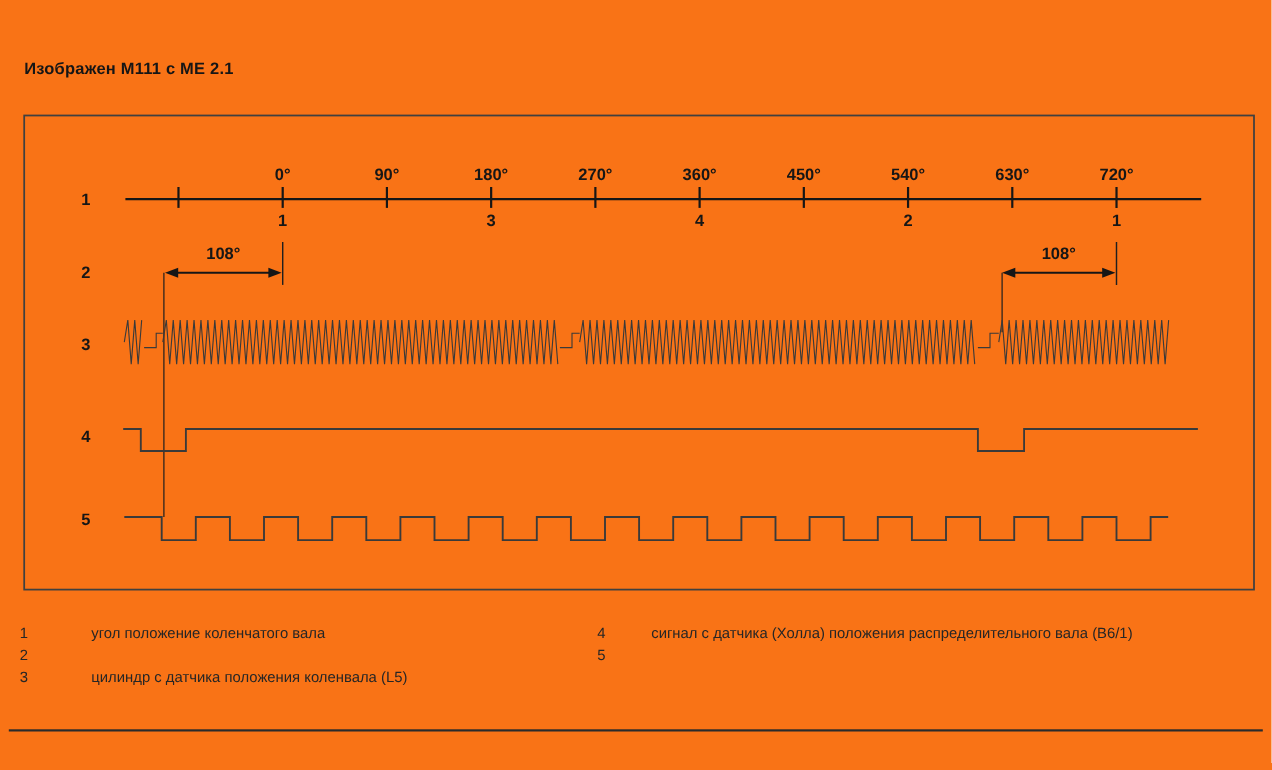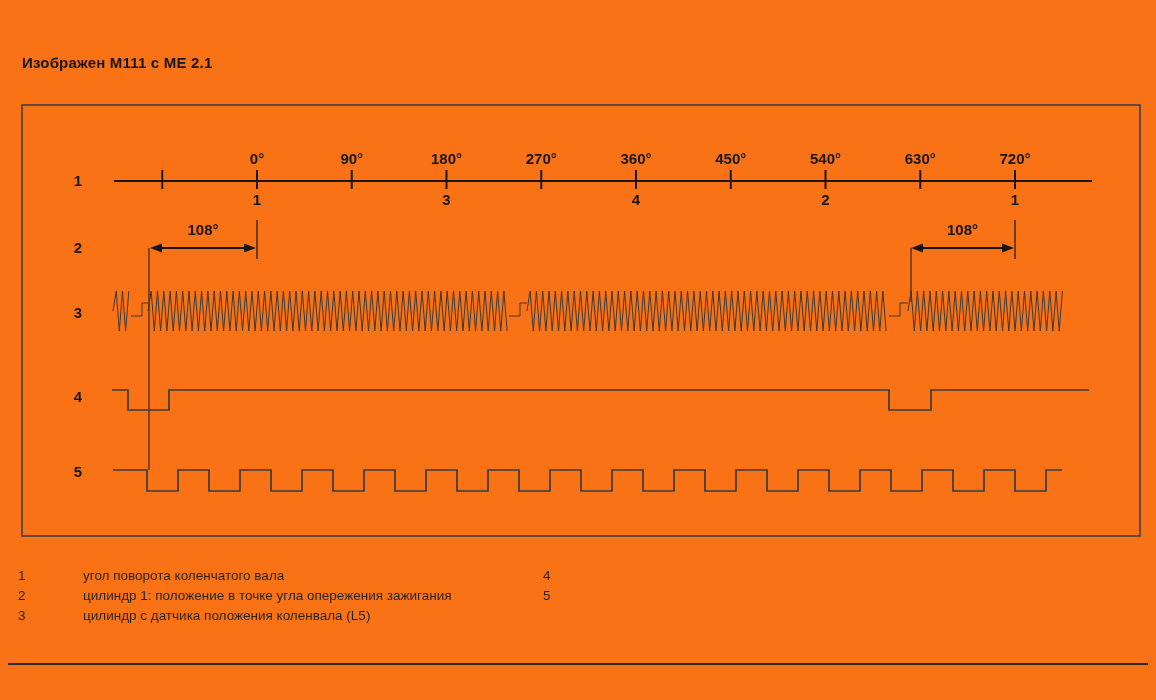--- a/index.html
+++ b/index.html
@@ -80,34 +80,34 @@
       <line x1="911" y1="248" x2="911" y2="302" stroke="#1f1f1f" stroke-width="1.1"></line>
       <path d="M 113 311 L 116.2 291 L 119.3 331 L 122.5 291 L 125.6 331 L 128.8 291 M 131 316 L 142 316 L 142 303 L 148 303 M 148 311 L 151.2 291 L 154.3 331 L 157.5 291 L 160.6 331 L 163.8 291 L 166.9 331 L 170.1 291 L 173.2 331 L 176.4 291 L 179.5 331 L 182.7 291 L 185.8 331 L 189.0 291 L 192.1 331 L 195.3 291 L 198.4 331 L 201.6 291 L 204.7 331 L 207.9 291 L 211.0 331 L 214.2 291 L 217.3 331 L 220.5 291 L 223.6 331 L 226.8 291 L 229.9 331 L 233.1 291 L 236.2 331 L 239.4 291 L 242.5 331 L 245.7 291 L 248.8 331 L 252.0 291 L 255.1 331 L 258.3 291 L 261.4 331 L 264.6 291 L 267.7 331 L 270.9 291 L 274.0 331 L 277.2 291 L 280.3 331 L 283.4 291 L 286.6 331 L 289.7 291 L 292.9 331 L 296.0 291 L 299.2 331 L 302.3 291 L 305.5 331 L 308.6 291 L 311.8 331 L 314.9 291 L 318.1 331 L 321.2 291 L 324.4 331 L 327.5 291 L 330.7 331 L 333.8 291 L 337.0 331 L 340.1 291 L 343.3 331 L 346.4 291 L 349.6 331 L 352.7 291 L 355.9 331 L 359.0 291 L 362.2 331 L 365.3 291 L 368.5 331 L 371.6 291 L 374.8 331 L 377.9 291 L 381.1 331 L 384.2 291 L 387.4 331 L 390.5 291 L 393.7 331 L 396.8 291 L 400.0 331 L 403.1 291 L 406.3 331 L 409.4 291 L 412.6 331 L 415.7 291 L 418.9 331 L 422.0 291 L 425.2 331 L 428.3 291 L 431.5 331 L 434.6 291 L 437.8 331 L 440.9 291 L 444.1 331 L 447.2 291 L 450.4 331 L 453.5 291 L 456.7 331 L 459.8 291 L 463.0 331 L 466.1 291 L 469.3 331 L 472.4 291 L 475.6 331 L 478.7 291 L 481.9 331 L 485.0 291 L 488.2 331 L 491.3 291 L 494.5 331 L 497.6 291 L 500.8 331 L 503.9 291 L 507.1 331 M 509 316 L 520 316 L 520 303 L 527 303 M 527 311 L 530.1 291 L 533.3 331 L 536.4 291 L 539.6 331 L 542.7 291 L 545.9 331 L 549.0 291 L 552.2 331 L 555.3 291 L 558.5 331 L 561.6 291 L 564.8 331 L 567.9 291 L 571.1 331 L 574.2 291 L 577.4 331 L 580.5 291 L 583.7 331 L 586.8 291 L 590.0 331 L 593.1 291 L 596.3 331 L 599.4 291 L 602.6 331 L 605.7 291 L 608.9 331 L 612.0 291 L 615.2 331 L 618.3 291 L 621.5 331 L 624.6 291 L 627.8 331 L 630.9 291 L 634.1 331 L 637.2 291 L 640.4 331 L 643.5 291 L 646.7 331 L 649.8 291 L 653.0 331 L 656.1 291 L 659.3 331 L 662.4 291 L 665.6 331 L 668.7 291 L 671.9 331 L 675.0 291 L 678.2 331 L 681.3 291 L 684.5 331 L 687.6 291 L 690.8 331 L 693.9 291 L 697.1 331 L 700.2 291 L 703.4 331 L 706.5 291 L 709.7 331 L 712.8 291 L 716.0 331 L 719.1 291 L 722.3 331 L 725.4 291 L 728.6 331 L 731.7 291 L 734.9 331 L 738.0 291 L 741.2 331 L 744.3 291 L 747.5 331 L 750.6 291 L 753.8 331 L 756.9 291 L 760.1 331 L 763.2 291 L 766.4 331 L 769.5 291 L 772.7 331 L 775.8 291 L 779.0 331 L 782.1 291 L 785.3 331 L 788.4 291 L 791.6 331 L 794.7 291 L 797.9 331 L 801.0 291 L 804.2 331 L 807.3 291 L 810.5 331 L 813.6 291 L 816.8 331 L 819.9 291 L 823.1 331 L 826.2 291 L 829.4 331 L 832.5 291 L 835.7 331 L 838.8 291 L 842.0 331 L 845.1 291 L 848.3 331 L 851.4 291 L 854.6 331 L 857.7 291 L 860.9 331 L 864.0 291 L 867.2 331 L 870.3 291 L 873.5 331 L 876.6 291 L 879.8 331 L 882.9 291 L 886.1 331 M 889 316 L 900 316 L 900 303 L 908 303 M 908 311 L 911.1 291 L 914.3 331 L 917.4 291 L 920.6 331 L 923.7 291 L 926.9 331 L 930.0 291 L 933.2 331 L 936.3 291 L 939.5 331 L 942.6 291 L 945.8 331 L 948.9 291 L 952.1 331 L 955.2 291 L 958.4 331 L 961.5 291 L 964.7 331 L 967.8 291 L 971.0 331 L 974.1 291 L 977.3 331 L 980.4 291 L 983.6 331 L 986.7 291 L 989.9 331 L 993.0 291 L 996.2 331 L 999.3 291 L 1002.5 331 L 1005.6 291 L 1008.8 331 L 1011.9 291 L 1015.1 331 L 1018.2 291 L 1021.4 331 L 1024.5 291 L 1027.7 331 L 1030.8 291 L 1034.0 331 L 1037.1 291 L 1040.3 331 L 1043.4 291 L 1046.6 331 L 1049.8 291 L 1052.9 331 L 1056.1 291 L 1059.2 331 L 1062.4 291 " fill="none" stroke="#3a3a3a" stroke-width="1"></path>
       <path d="M 112 390 H 128 V 410 H 169 V 390 H 889 V 410 H 931 V 390 H 1089" fill="none" stroke="#3a3a3a" stroke-width="1.7"></path>
       <path d="M 113 470 H 147 V 491 H 178 V 470 H 209 V 491 H 240 V 470 H 271 V 491 H 302 V 470 H 333 V 491 H 364 V 470 H 395 V 491 H 426 V 470 H 457 V 491 H 488 V 470 H 519 V 491 H 550 V 470 H 581 V 491 H 612 V 470 H 643 V 491 H 674 V 470 H 705 V 491 H 736 V 470 H 767 V 491 H 798 V 470 H 829 V 491 H 860 V 470 H 891 V 491 H 922 V 470 H 953 V 491 H 984 V 470 H 1015 V 491 H 1046 V 470 H 1062" fill="none" stroke="#3a3a3a" stroke-width="1.7"></path>
     </svg>
 
   <div class="legend">
     <div class="legend-col legend-col-left">
       <div class="legend-row">
         <span class="legend-num">1</span>
-        <span class="legend-text">угол поворота коленчатого вала</span>
+        <span class="legend-text">угол положение коленчатого вала</span>
       </div>
       <div class="legend-row">
         <span class="legend-num">2</span>
-        <span class="legend-text">цилиндр 1: положение в точке угла опережения зажигания</span>
       </div>
       <div class="legend-row">
         <span class="legend-num">3</span>
         <span class="legend-text">цилиндр с датчика положения коленвала (L5)</span>
       </div>
     </div>
     <div class="legend-col legend-col-right">
       <div class="legend-row">
         <span class="legend-num">4</span>
+        <span class="legend-text">сигнал с датчика (Холла) положения распределительного вала (B6/1)</span>
       </div>
       <div class="legend-row">
         <span class="legend-num">5</span>
       </div>
     </div>
   </div>
 
   <div class="footer-rule"></div>
 
 </div>

